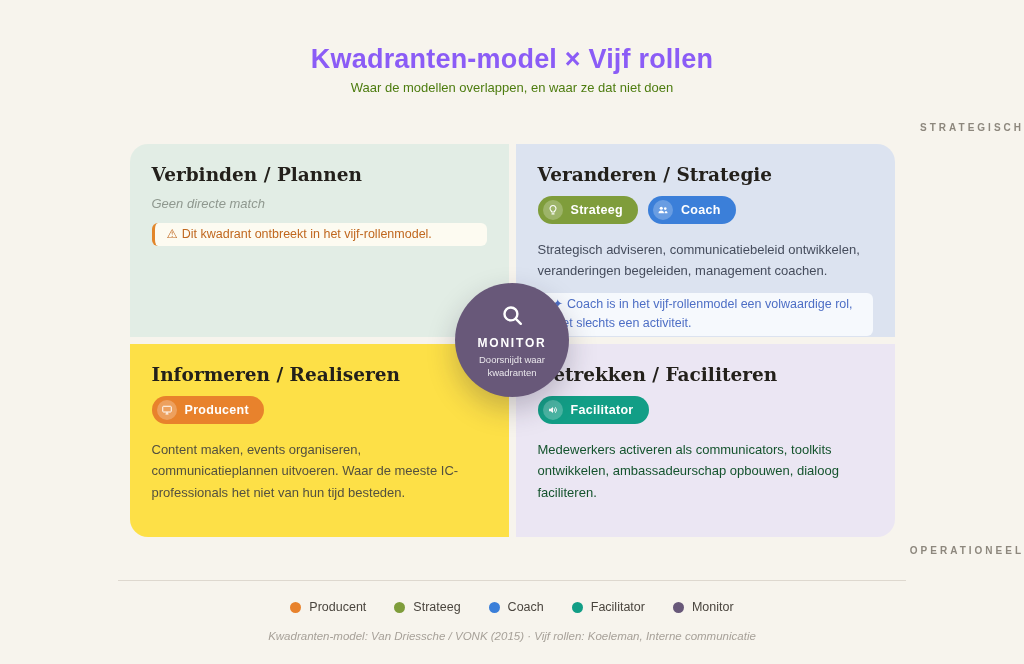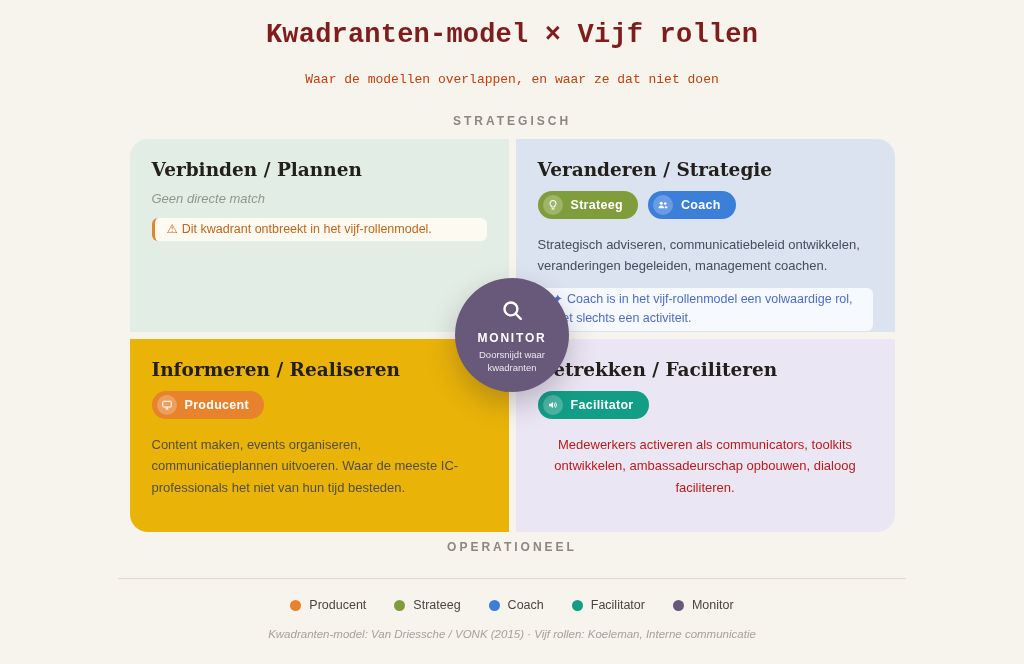--- a/index.html
+++ b/index.html
@@ -9,67 +9,68 @@
     font-family:"Liberation Sans", sans-serif;
     color:#46504a;
     overflow:hidden;
     position:relative;
   }
   .stage { width:1024px; height:664px; position:relative; }
 
   
   .header { text-align:center; padding-top:20px; }
   .title {
-    font-family:Liberation Mono, monospace;
+    font-family:Liberation Sans, sans-serif;
     font-weight:bold;
     font-size:27px;
-    color:#7f1d1d;
+    color:#8b5cf6;
     letter-spacing:.2px;
-  }
-  .subtitle { font-size:13px; color:#c2410c; margin-top:22px;font-family:Liberation Mono, monospace; }
+    margin-top:24px;
+  }
+  .subtitle { font-size:13px; color:#4d7c0f; margin-top:5px; }
 
   .axis-label {
-    text-align:center;
-    font-size:12px;
+    text-align:right;
+    font-size:10px;
     font-weight:bold;
     letter-spacing:3px;
     color:#8d877d;
   }
   .axis-top { margin-top:27px; }
   .axis-bottom { margin-top:4px; }
 
   
   .grid-wrap { width:765px; margin:11px auto 8px; position:relative; }
   .grid {
     display:grid;
     grid-template-columns:1fr 1fr;
     grid-template-rows:193px 193px;
     gap:7px;
     border-radius:18px;
     overflow:hidden;
   }
   .quad { padding:20px 22px; overflow:hidden; }
   .quad-tl { background:#e2ede5; }
   .quad-tr { background:#dce3f0; }
-  .quad-bl { background:#eab308; }
+  .quad-bl { background:#fde047; }
   .quad-br { background:#ebe6f3; }
 
   .quad-title {
     font-family:"DejaVu Serif", serif;
     font-weight:bold;
     font-size:18.5px;
     color:#23201b;
     margin-bottom:11px;
   }
   .match-note { font-style:italic; font-size:13px; color:#8f988f; margin-bottom:12px; }
   .quad-body { font-size:13px; line-height:1.65; margin-bottom:11px; }
   .quad-tl .quad-body { color:#45514b; }
   .quad-tr .quad-body { color:#454c5c; }
   .quad-bl .quad-body { color:#53503f; }
-  .quad-br .quad-body { color:#b91c1c;text-align:center; }
+  .quad-br .quad-body { color:#14532d; }
 
   .callout {
     border-radius:6px;
     padding:2px 12px;
     font-size:12.5px;
     line-height:1.55;
   }
   .callout-warning {
     background:#fdfbf1;
     border-left:3px solid #e2862a;

